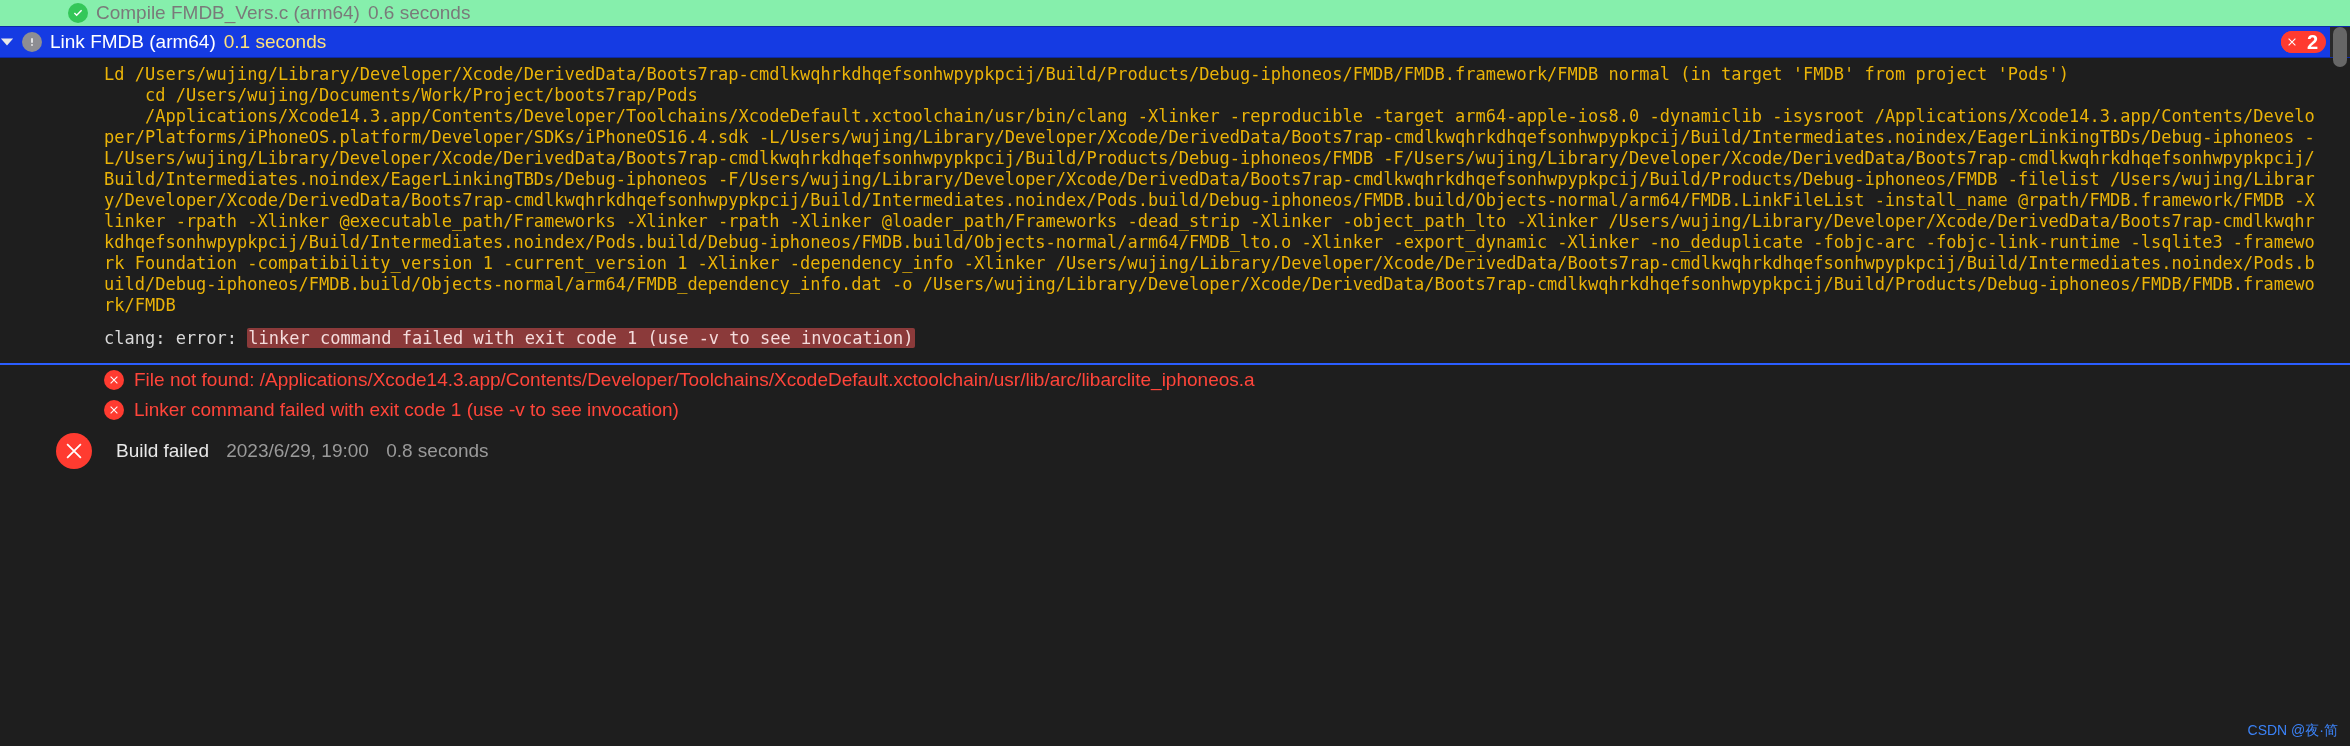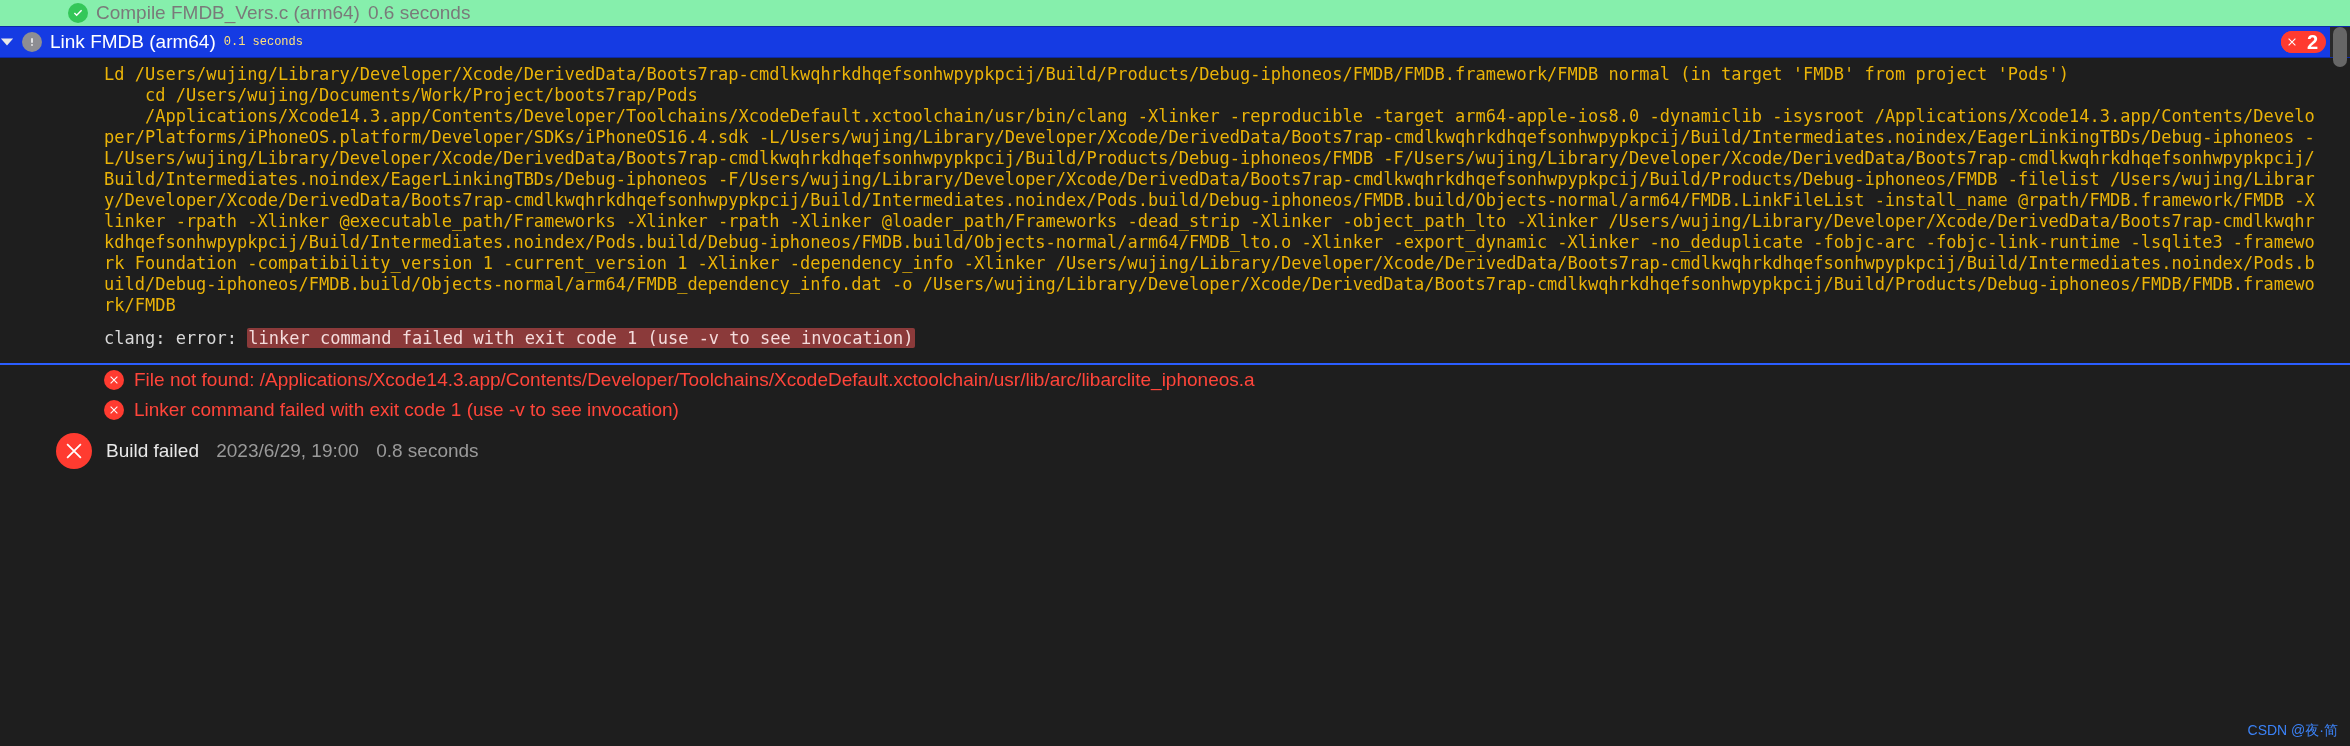--- a/index.html
+++ b/index.html
@@ -38,21 +38,21 @@
     display: flex; align-items: center; justify-content: center;
     flex: none;
   }
   .status-green { background: #34c759; }
   .status-gray  { background: #8e8e93; }
   .status-red   { background: #ff3b30; }
   .status-circle svg { width: 12px; height: 12px; fill: #fff; }
   .row-title { color: #e8e8e8; font-family: -apple-system, "Helvetica Neue", Arial, sans-serif; font-size: 19px; }
   .row-title-dim { color: #7a7a7a; font-family: -apple-system, "Helvetica Neue", Arial, sans-serif; font-size: 19px; }
   .row-link .row-title { color: #ffffff; font-weight: 500; }
-  .row-link .duration { color: #ffe27a; font-family: Liberation Mono, monospace; font-size: 12px; }
+  .row-link .duration { color: #ffe27a; font-family: Liberation Sans, sans-serif; font-size: 19px; }
   .badge {
     position: absolute;
     right: 24px;
     top: 4px;
     display: flex;
     align-items: center;
     gap: 4px;
   }
   .badge .status-circle { width: 22px; height: 22px; }
   .badge-count {
@@ -104,21 +104,21 @@
     align-items: center;
     gap: 10px;
     font-family: -apple-system, "Helvetica Neue", Arial, sans-serif;
     font-size: 19px;
     color: #ff453a;
   }
   .error-summary .status-circle { width: 20px; height: 20px; }
   .build-footer {
     display: flex;
     align-items: center;
-    gap: 14px;
+    gap: 24px;
     padding: 8px 0 8px 56px;
     font-family: -apple-system, "Helvetica Neue", Arial, sans-serif;
   }
   .big-red {
     width: 36px; height: 36px; border-radius: 50%;
     background: #ff3b30;
     display: flex; align-items: center; justify-content: center;
     flex: none;
   }
   .big-red svg { width: 20px; height: 20px; fill: #fff; }

